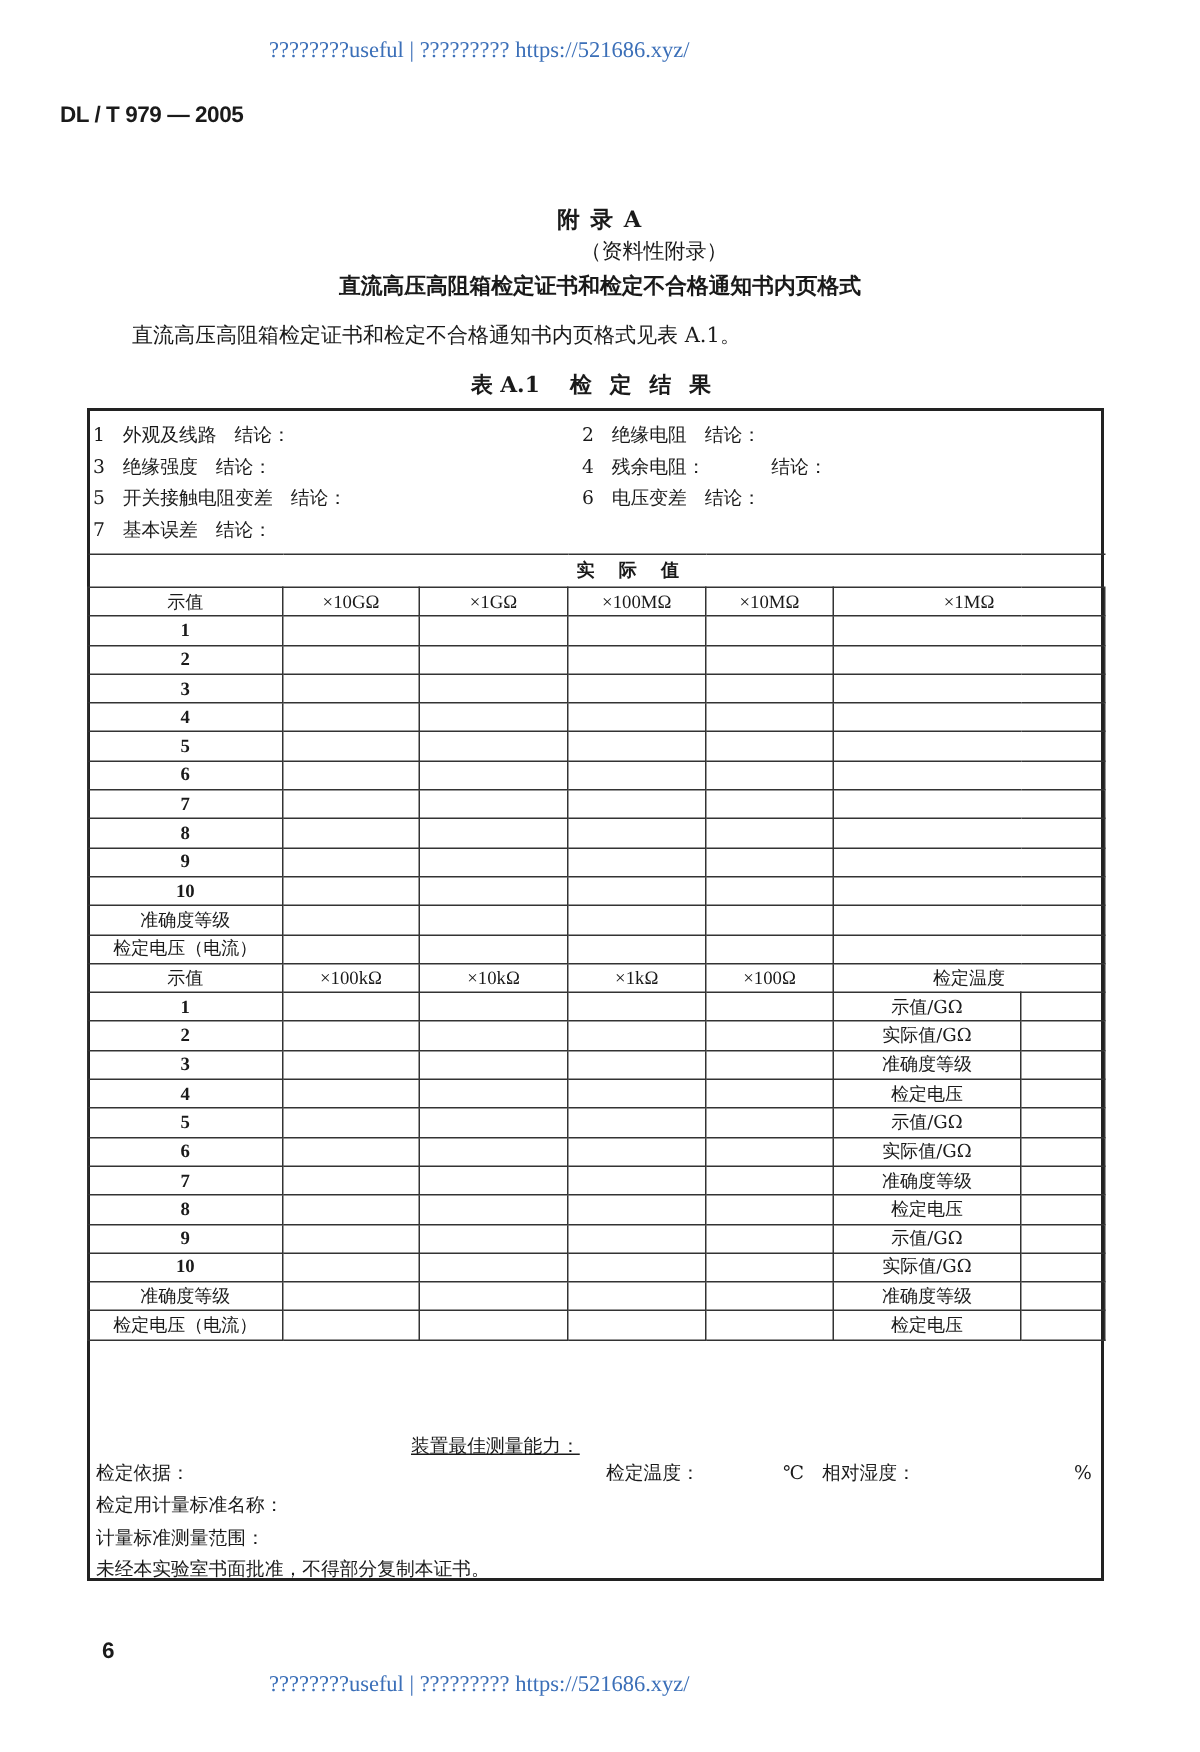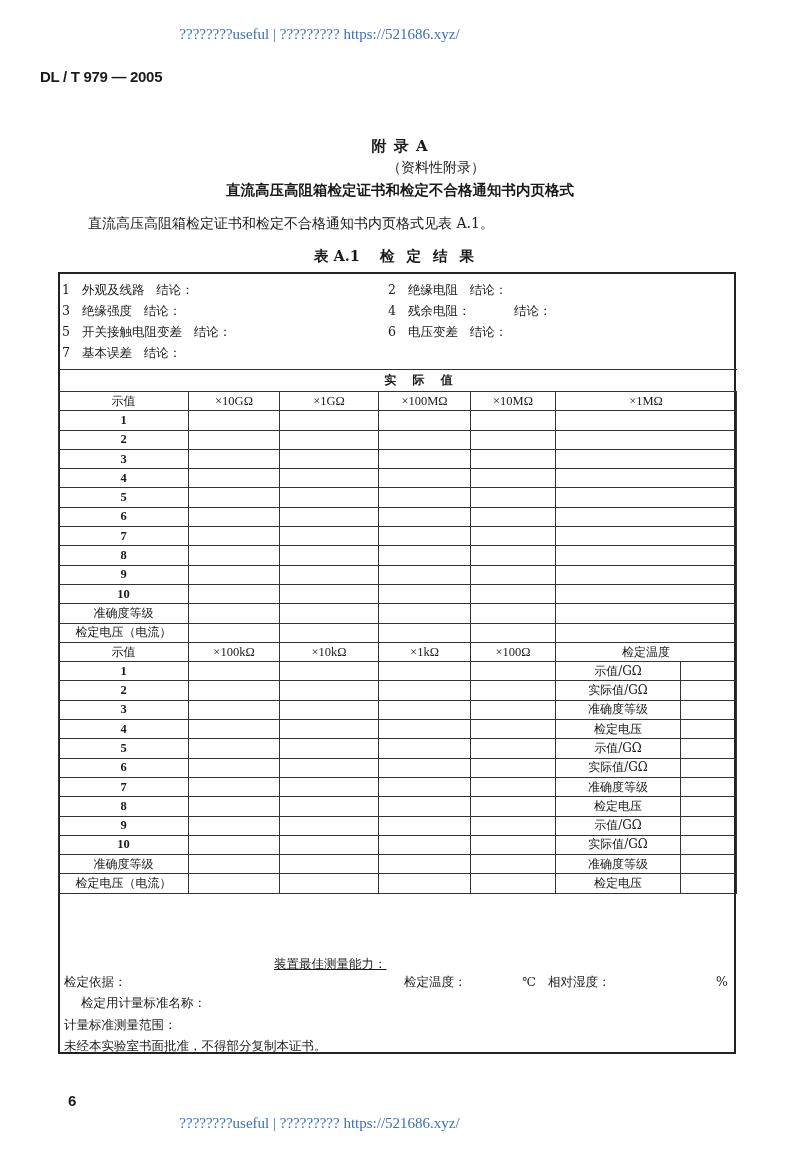--- a/index.html
+++ b/index.html
@@ -330,21 +330,21 @@
       </tr>
 </tbody>
   </table>
 
 <div>
   <div class="abs foot" style="left:64px; top:974px;">检定依据：</div>
   <div class="abs foot" style="left:404px; top:974px;">检定温度：</div>
   <div class="abs foot" style="left:522px; top:974px;">℃</div>
   <div class="abs foot" style="left:548px; top:974px;">相对湿度：</div>
   <div class="abs foot" style="left:716px; top:974px;">%</div>
-  <div class="abs foot" style="left:81px; top:995px;">检定用计量标准名称：</div>
+  <div class="abs foot" style="left:64px; top:995px;">检定用计量标准名称：</div>
   <div class="abs foot" style="left:64px; top:1017px;">计量标准测量范围：</div>
   <div class="abs foot" style="left:274px; top:956px;text-decoration:underline;">装置最佳测量能力：</div>
   <div class="abs foot" style="left:64px; top:1038px;">未经本实验室书面批准，不得部分复制本证书。</div>
 </div>
 
 <div class="abs pageno">6</div>
 
 <div class="abs watermark" style="top:1115px;">????????useful | ????????? https://521686.xyz/</div>
 
 </body></html>

